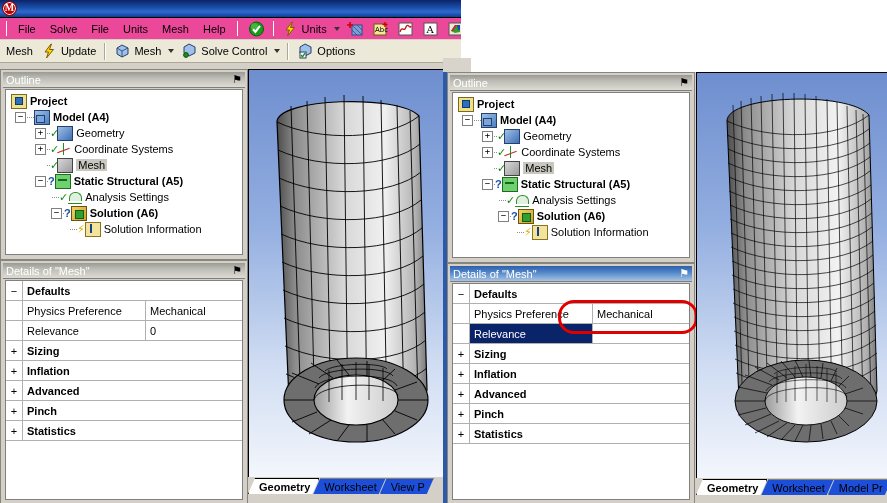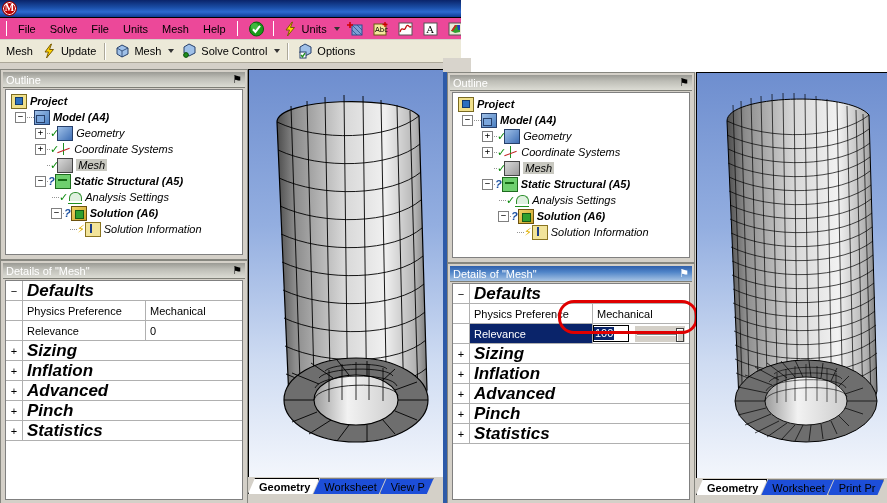--- a/index.html
+++ b/index.html
@@ -33,21 +33,21 @@
 
   
   .panel{position:absolute;background:#ffffff;border:1px solid #7f9db9;}
   .panelhdr{height:15px;background:linear-gradient(to bottom,#9a9a94 0%,#bdbdb6 40%,#dcdcd4 100%);
             display:flex;align-items:center;justify-content:space-between;
             padding:0 3px;color:#ffffff;font-size:11px;border-bottom:1px solid #7f7f77;}
   .panelhdr.blue{background:linear-gradient(to bottom,#2f5faa 0%,#4f84c8 40%,#a8c4e4 100%);color:#fff;}
   .pin{font-size:11px;color:#000;font-weight:bold;line-height:1;}
 
   .treebox{position:absolute;left:4px;right:4px;top:19px;bottom:4px;background:#fff;border:1px solid #808080;overflow:hidden;}
-  .tr{display:flex;align-items:center;height:16px;white-space:nowrap;font-size:11px;font-style:italic;}
+  .tr{display:flex;align-items:center;height:16px;white-space:nowrap;font-size:11px;}
   .tr .lbl{margin-left:3px;}
   .bold{font-weight:bold;}
   .sel{background:#c8c8c0;padding:0 2px;}
   .pm{width:9px;height:9px;border:1px solid #808080;background:#fff;font-size:9px;line-height:7px;
       text-align:center;font-family:"DejaVu Sans Mono",monospace;color:#000;display:inline-block;}
   .guide{color:#808080;font-size:9px;letter-spacing:-1px;}
   .chk{color:#0a8a0a;font-weight:bold;font-size:11px;}
   .qm{color:#1a4fa0;font-weight:bold;font-size:11px;}
 
   
@@ -70,21 +70,21 @@
   .ic-anal{background:transparent;border-bottom:1px solid #1f8f1f;}
   .ic-anal:after{content:"";position:absolute;left:1px;top:2px;width:11px;height:8px;
                  border:1px solid #2f8f2f;border-bottom:none;border-radius:6px 6px 0 0;background:#dff0df;}
   .ic-info{background:#f2e49a;border:1px solid #8a7420;}
   .ic-info:after{content:"";position:absolute;left:4px;top:1px;width:2px;height:9px;background:#1a3c8a;}
 
   
   .dbox{position:absolute;left:4px;right:4px;top:19px;bottom:4px;background:#fff;border:1px solid #808080;overflow:hidden;}
   .drow{display:flex;height:19px;border-bottom:1px solid #b0b0b0;align-items:stretch;}
   .dexp{width:16px;display:flex;align-items:center;justify-content:center;border-right:1px solid #b0b0b0;background:#fff;}
-  .dcat{flex:1;display:flex;align-items:center;padding-left:4px;font-weight:bold;font-size:17px;font-style:italic;}
+  .dcat{flex:1;display:flex;align-items:center;padding-left:4px;font-weight:bold;font-size:11px;}
   .dname{width:118px;display:flex;align-items:center;padding-left:4px;border-right:1px solid #b0b0b0;font-size:11px;}
   .dval{flex:1;display:flex;align-items:center;padding-left:4px;font-size:11px;}
   .drow.active .dname{background:#0a246a;color:#fff;}
 
   .editcell{display:flex;align-items:center;flex:1;height:100%;}
   .editbox{width:34px;height:15px;background:#fff;border:1px solid #000;display:flex;align-items:center;}
   .editbox span{background:#0a246a;color:#fff;padding:0 1px;font-size:11px;line-height:13px;}
   .slider{flex:1;height:16px;margin-left:6px;margin-right:4px;position:relative;background:#d4d0c8;}
   .slider .track{position:absolute;left:2px;right:8px;top:7px;height:2px;background:#808080;border-bottom:1px solid #fff;}
   .slider .thumb{position:absolute;right:1px;top:2px;width:6px;height:12px;background:#d4d0c8;
@@ -540,29 +540,20 @@
           <div class="dcat">Defaults</div>
         </div>
         <div class="drow">
           <div class="dexp"></div>
           <div class="dname">Physics Preference</div>
           <div class="dval">Mechanical</div>
         </div>
         <div class="drow active">
           <div class="dexp"></div>
           <div class="dname">Relevance</div>
-          <div class="editcell">
-            <div class="editbox">
-              <span>100</span>
-            </div>
-            <div class="slider">
-              <div class="track"></div>
-              <div class="thumb"></div>
-            </div>
-          </div>
         </div>
         <div class="drow">
           <div class="dexp">+</div>
           <div class="dcat">Sizing</div>
         </div>
         <div class="drow">
           <div class="dexp">+</div>
           <div class="dcat">Inflation</div>
         </div>
         <div class="drow">
@@ -686,21 +677,21 @@
     </div>
 
     <div class="tabbar" style="left:249px;top:406px;width:195px;">
       <div class="vtab on">
         <span>Geometry</span>
       </div>
       <div class="vtab">
         <span>Worksheet</span>
       </div>
       <div class="vtab">
-        <span>Print Pr</span>
+        <span>Model Pr</span>
       </div>
     </div>
 
   </div>
 
   <div style="position:absolute;left:461px;top:0;width:426px;height:72px;background:#ffffff;"></div>
   <div style="position:absolute;left:443px;top:58px;width:28px;height:14px;background:#d8d4cc;"></div>
 
 </div>
 

